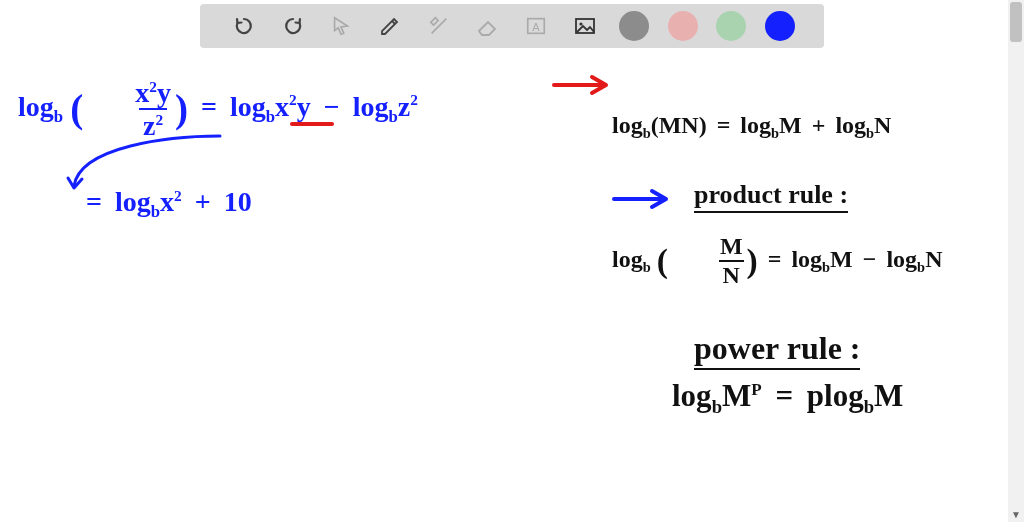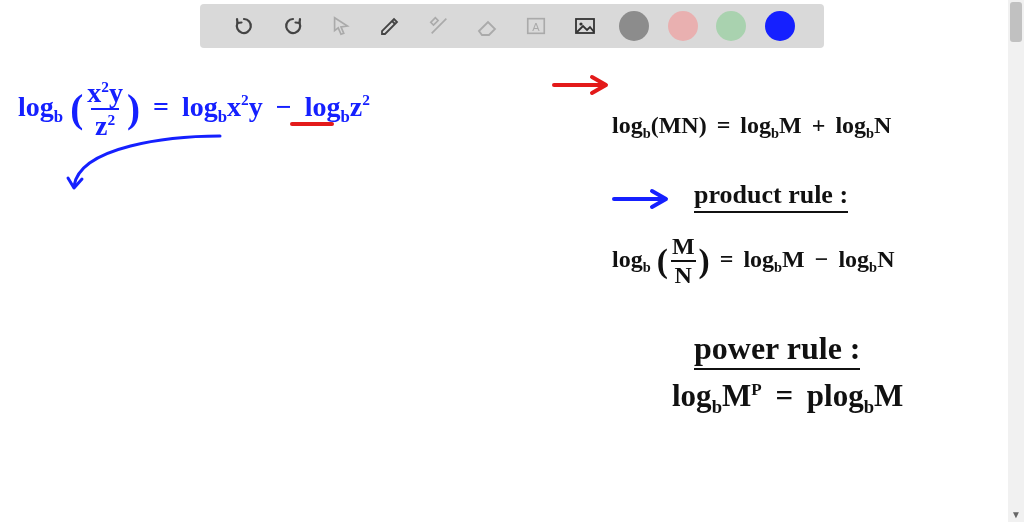--- a/index.html
+++ b/index.html
@@ -27,21 +27,21 @@
 
   .hw { position:absolute; white-space: nowrap; font-weight: 600; }
   .blue  { color:#1520ff; }
   .black { color:#111; }
 
   .underline { border-bottom: 2px solid #111; padding-bottom: 2px; }
 
   sup { font-size: 0.55em; vertical-align: super; line-height: 0; }
   sub.b { font-size: 0.6em; vertical-align: -0.35em; line-height: 0; }
 
-  .frac { display:inline-flex; flex-direction: column; align-items:center; vertical-align: middle; line-height: 1.05; }
+  .frac { display:inline-flex; flex-direction: column; align-items:center; vertical-align: middle; line-height: 1.05; margin-left: 48px; }
   .frac .num { padding: 0 4px 1px; }
   .frac .den { padding: 1px 4px 0; border-top: 2px solid currentColor; text-align: right; }
   .lparen, .rparen { font-size: 1.4em; vertical-align: -0.15em; }
 </style>
 </head>
 <body>
 <div class="canvas">
 
 <div class="toolbar">
   <div class="tbbtn">
@@ -108,20 +108,26 @@
   <span>log</span><sub class="b">b</sub><span>z</span><sup>2</sup>
 </div>
 
 <div style="position:absolute; left:290px; top:122px; width:44px; height:0; border-bottom:4px solid #e31a1a; border-radius:2px;"></div>
 
 <svg style="position:absolute; left:60px; top:128px;" width="170" height="80">
   <path d="M160 8 C 110 8, 20 18, 14 58" fill="none" stroke="#1520ff" stroke-width="3" stroke-linecap="round"></path>
   <path d="M8 50 L14 60 L22 51" fill="none" stroke="#1520ff" stroke-width="3" stroke-linecap="round" stroke-linejoin="round"></path>
 </svg>
 
+<div class="hw blue" style="left:86px; top:186px; font-size:28px;">
+  <span style="margin-right:6px;">=</span>
+  <span>log</span><sub class="b">b</sub><span>x</span><sup>2</sup>
+  <span style="margin:0 6px;">+</span>
+  <span>10</span>
+</div>
 
 <svg style="position:absolute; left:548px; top:72px;" width="70" height="26">
   <path d="M6 13 L54 13" stroke="#e31a1a" stroke-width="4" stroke-linecap="round"></path>
   <path d="M44 5 L58 13 L44 21" fill="none" stroke="#e31a1a" stroke-width="4" stroke-linecap="round" stroke-linejoin="round"></path>
 </svg>
 
 
 <div class="hw black" style="left:612px; top:112px; font-size:24px;text-align:center;">
   <span>log</span><sub class="b">b</sub><span>(MN)</span>
   <span style="margin:0 4px;">=</span>

